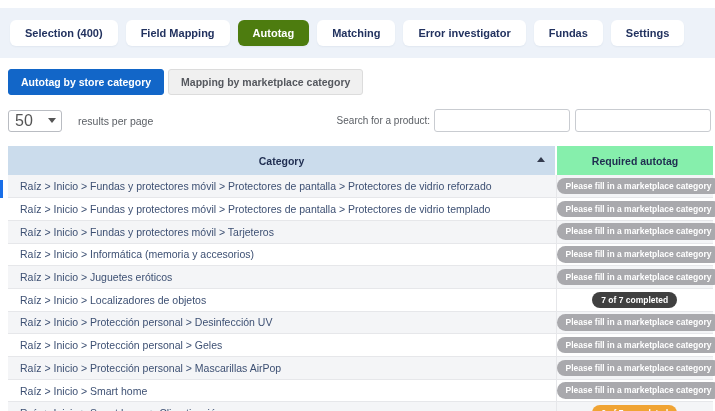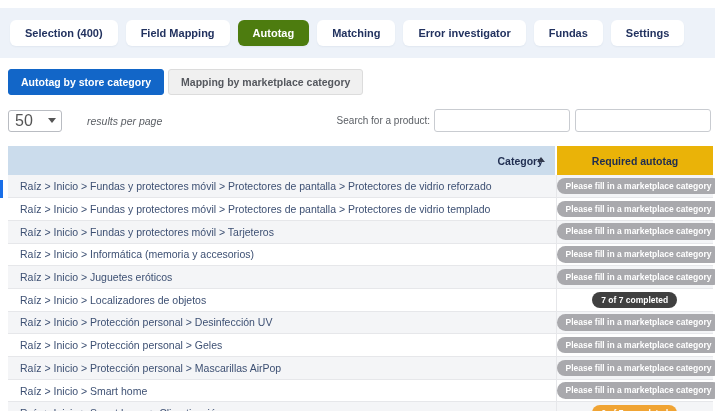--- a/index.html
+++ b/index.html
@@ -20,35 +20,35 @@
   .subtab.active { background: #1266c8; color: #fff; border: 1px solid #1266c8; }
   .subtab.inactive { background: #f0f0f0; color: #55585e; border: 1px solid #dcdcdc; }
 
   
   .controls { display: flex; align-items: center; padding: 14px 2px 8px 8px; }
   .select-wrap { position: relative; }
   .per-page-select { width: 54px; height: 22px; border: 1px solid #b9bcc2; border-radius: 3px;
     background: #fff; font-size: 16px; color: #555; padding: 0 6px; display: flex; align-items: center; cursor: pointer; }
   .chevron { position: absolute; right: 6px; top: 8px; width: 0; height: 0;
     border-left: 4px solid transparent; border-right: 4px solid transparent; border-top: 5px solid #555; }
-  .ctrl-label { font-size: 10.5px; color: #5c6066; margin-left: 25px; font-style: italic; }
+  .ctrl-label { font-size: 10.5px; color: #5c6066; margin-left: 16px; }
   .controls .spacer { flex: 1; }
   .search-label { font-size: 10px; color: #5c6066; margin-right: 4px; }
   .text-input { width: 136px; height: 23px; border: 1px solid #c9ccd1; border-radius: 3px;
     background: #fff; font-size: 11px; color: #333; padding: 0 6px; }
   .text-input + .text-input { margin-left: 5px; }
   .text-input:last-child { margin-right: 2px; }
 
   
   .table-wrap { margin: 6px 2px 0 8px; }
   table { border-collapse: collapse; width: 705px; table-layout: fixed; }
   th, td { font-size: 10.5px; }
-  thead th { height: 29px; color: #1f2d50; font-weight: bold; text-align: right; }
+  thead th { height: 29px; color: #1f2d50; font-weight: bold; text-align: center; }
   th.cat-head { background: #cbdcec; padding: 0 12px; position: relative; width: 548px; cursor: pointer; }
-  th.tag-head { background: #eab308; width: 157px; text-align: center; border-left: 2px solid #fff; cursor: pointer; }
+  th.tag-head { background: #86efac; width: 157px; text-align: center; border-left: 2px solid #fff; cursor: pointer; }
   .sort-asc { position: absolute; right: 10px; top: 11px; width: 0; height: 0;
     border-left: 4px solid transparent; border-right: 4px solid transparent; border-bottom: 5px solid #333a4d; }
   tbody tr { height: 22.7px; background: #fff; }
   tbody tr.stripe { background: #f4f5f7; }
   tbody td { border-bottom: 1px solid #e6e7ea; }
   td.cat-cell { color: #3d5073; padding: 0 12px; white-space: nowrap; overflow: hidden; cursor: pointer; }
   td.tag-cell { text-align: center; border-left: 1px solid #e6e7ea; }
   .badge { display: inline-block; border-radius: 10px; color: #fff; font-weight: bold;
     font-size: 8.5px; line-height: 1; padding: 4px 9px; white-space: nowrap; cursor: pointer; }
   .badge-gray { background: #a9a9ad; }

